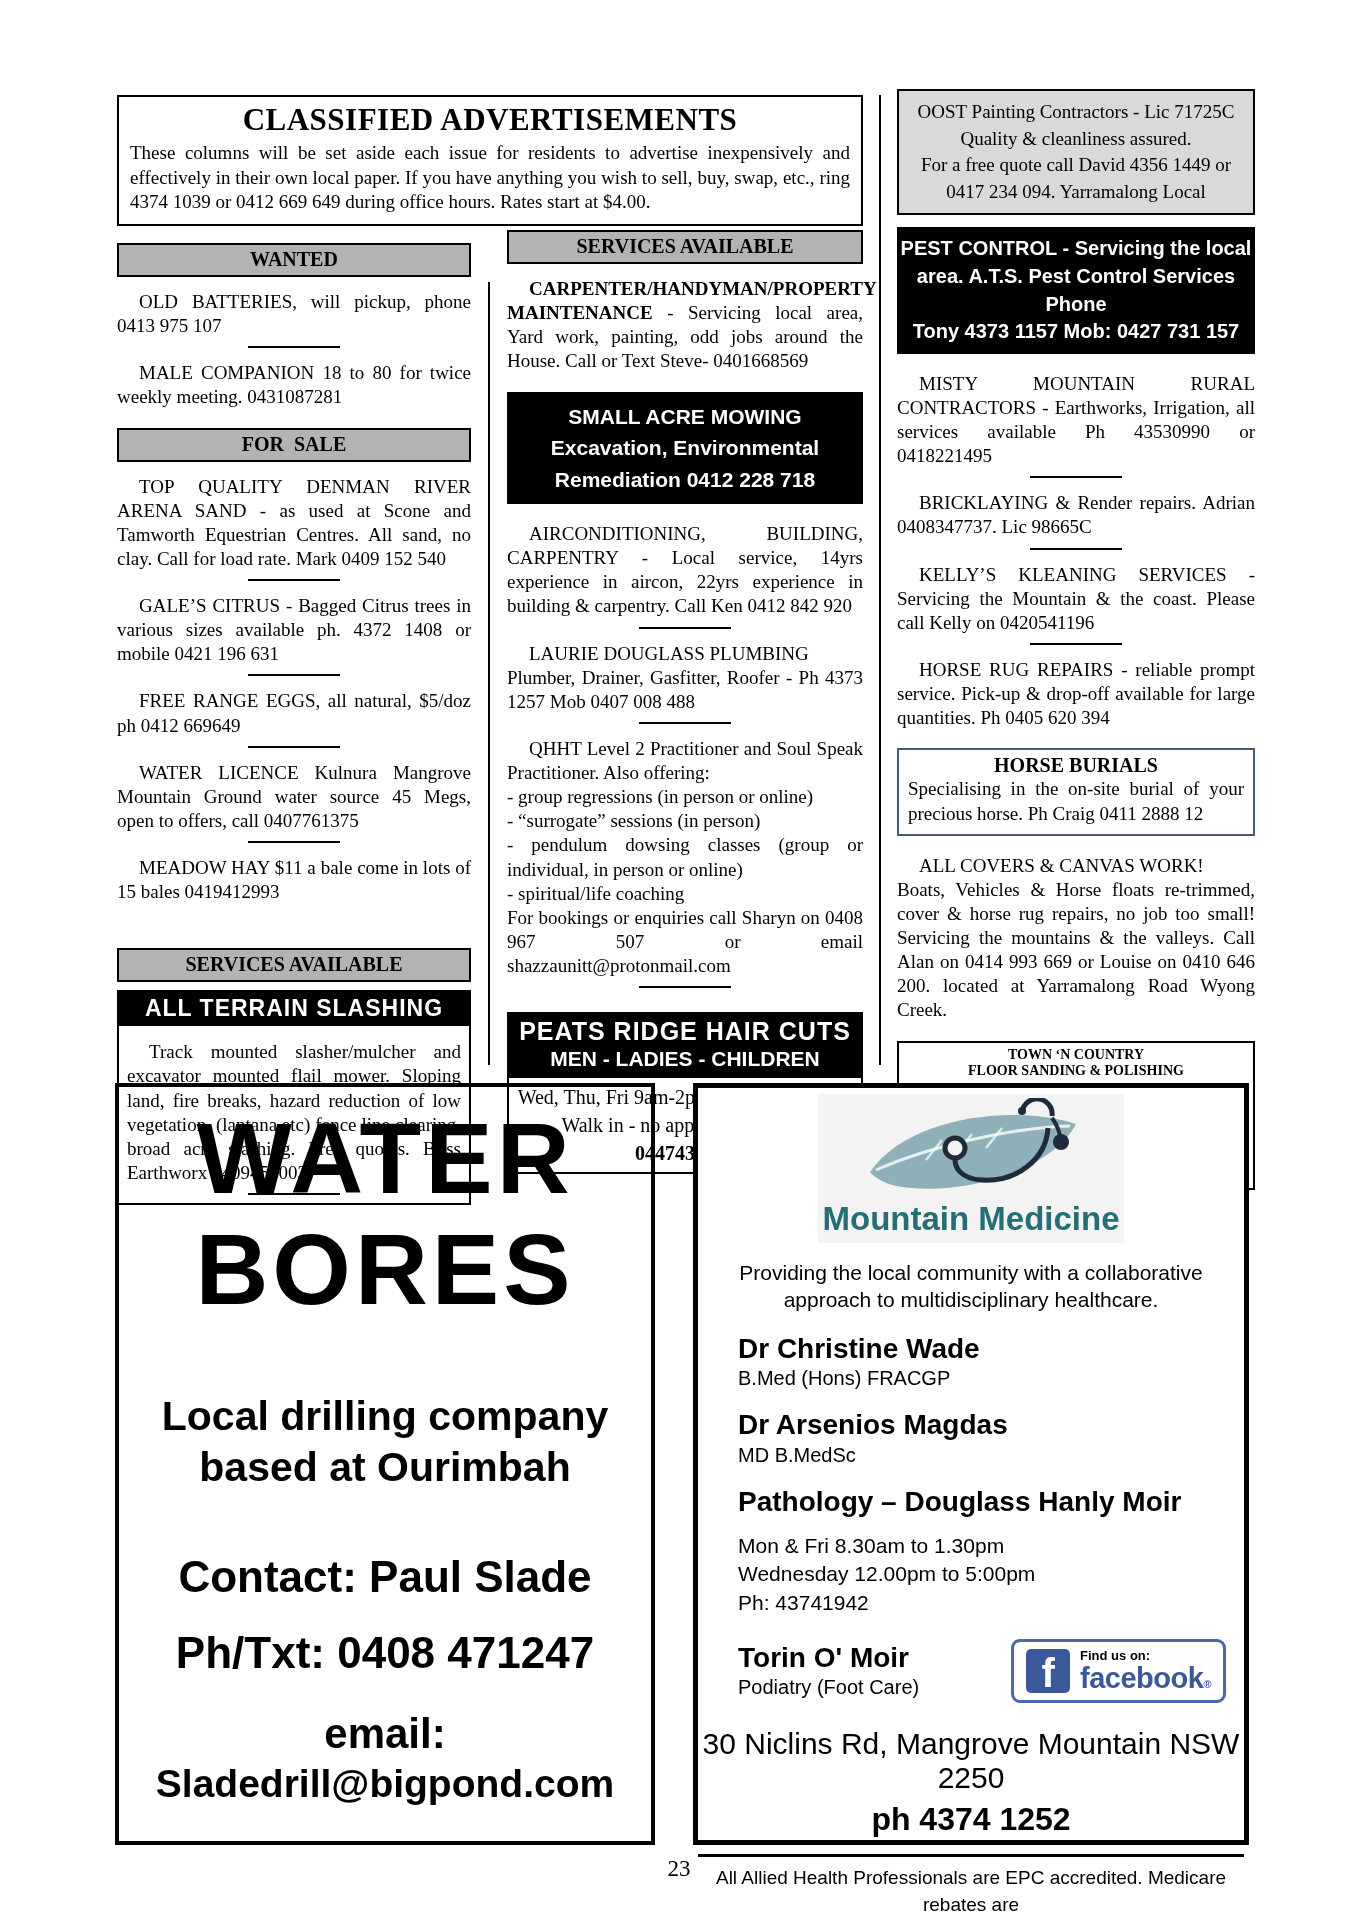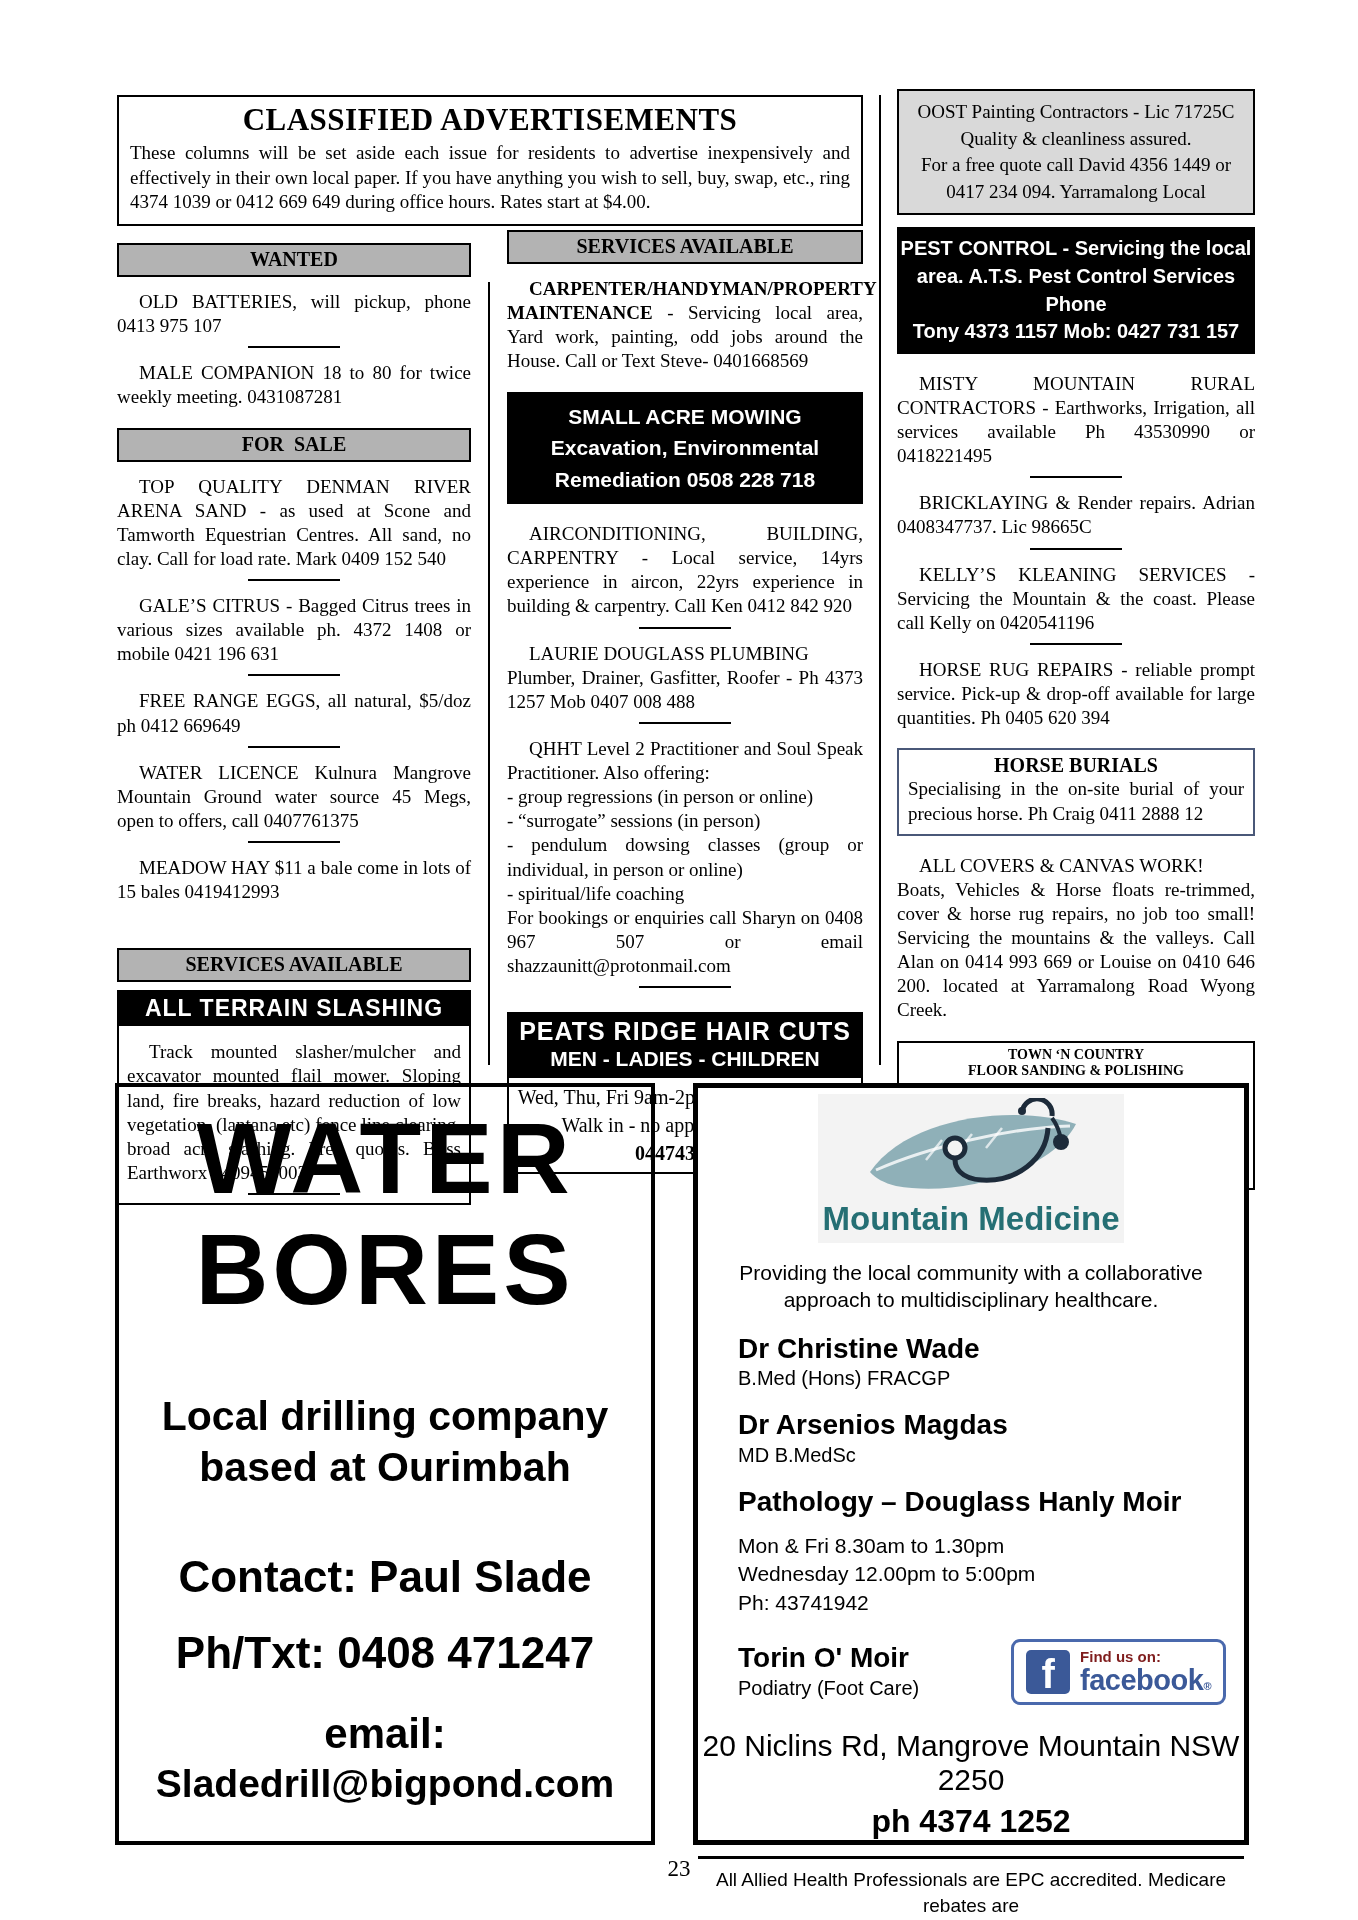--- a/index.html
+++ b/index.html
@@ -72,21 +72,21 @@
   .mm-logo-wrap { width:306px; margin:6px auto 16px; background:#f3f3f3; text-align:center; padding:4px 0 8px; }
   .mm-name { color:#256f74; font-size:33px; font-weight:bold; line-height:1; margin-top:-4px; }
   .mm-tagline { font-size:21px; text-align:center; margin:12px 24px 0; line-height:1.3; }
   .mm-entry { margin:20px 24px 0 40px; }
   .mm-entry-name { font-size:28px; font-weight:bold; line-height:1.1; }
   .mm-entry-quals { font-size:20px; margin-top:3px; }
   .mm-path-line { font-size:21px; line-height:1.35; }
   .mm-pod-row { display:flex; justify-content:space-between; align-items:center; margin:22px 18px 0 40px; }
   .fb-badge { border:3px solid #4a69ad; border-radius:9px; padding:7px 12px; display:flex; align-items:center; gap:10px; background:#fff; }
   .fb-f { width:44px; height:44px; background:#3b5998; border-radius:5px; color:#fff; font-weight:bold; font-size:40px; line-height:48px; text-align:center; overflow:hidden; }
-  .fb-find { color:#7f1d1d; font-size:15px; font-weight:bold; line-height:1.1; }
+  .fb-find { color:#000000; font-size:13px; font-weight:bold; line-height:1.1; }
   .fb-brand { color:#3b5998; font-size:29px; font-weight:bold; letter-spacing:-0.5px; line-height:1; }
   .fb-reg { font-size:11px; vertical-align:baseline; }
   .mm-address { text-align:center; font-size:30px; margin-top:24px; }
   .mm-phone { text-align:center; font-size:32px; font-weight:bold; margin-top:6px; }
   .mm-footer { border-top:3px solid #000; margin-top:16px; padding:8px 6px 6px; text-align:center; font-size:19px; line-height:1.4; }
 
   .pageno { position:absolute; left:0; top:1856px; width:1358px; text-align:center; font-size:23px; font-family:"Liberation Serif","DejaVu Serif",serif; }
 </style>
 </head>
 <body>
@@ -129,21 +129,21 @@
   </div>
 
   <div class="col col-mid">
     <div class="secbar">SERVICES AVAILABLE</div>
 
     <p class="ad"><b>CARPENTER/HANDYMAN/PROPERTY MAINTENANCE</b><span> - Servicing local area, Yard work, painting, odd jobs around the House. Call or Text Steve- 0401668569</span></p>
 
     <div class="blackbox small-acre">
       <div>SMALL ACRE MOWING</div>
       <div>Excavation, Environmental</div>
-      <div>Remediation 0508 228 718</div>
+      <div>Remediation 0412 228 718</div>
     </div>
 
     <p class="ad gap-md">AIRCONDITIONING, BUILDING, CARPENTRY - Local service, 14yrs experience in aircon, 22yrs experience in building &amp; carpentry. Call Ken 0412 842 920</p>
     <div class="divider"></div>
 
     <div>
       <div class="ad-title">LAURIE DOUGLASS PLUMBING</div>
       <div class="ad-body">Plumber, Drainer, Gasfitter, Roofer - Ph 4373 1257   Mob 0407 008 488</div>
     </div>
     <div class="divider"></div>
@@ -268,21 +268,21 @@
       </div>
       <div class="fb-badge">
         <div class="fb-f">f</div>
         <div>
           <div class="fb-find">Find us on:</div>
           <div class="fb-brand"><span>facebook</span><sup class="fb-reg">®</sup></div>
         </div>
       </div>
     </div>
 
-    <div class="mm-address">20 Niclins Rd, Mangrove Mountain NSW 2250</div>
+    <div class="mm-address">30 Niclins Rd, Mangrove Mountain NSW 2250</div>
     <div class="mm-phone">ph 4374 1252</div>
 
     <div class="mm-footer">
       <div>All Allied Health Professionals are EPC accredited. Medicare rebates are</div>
       <div>available if you have a GP Management Plan with Team Care arrangements</div>
 
     </div>
   </div>
 
   <div class="pageno">23</div>

